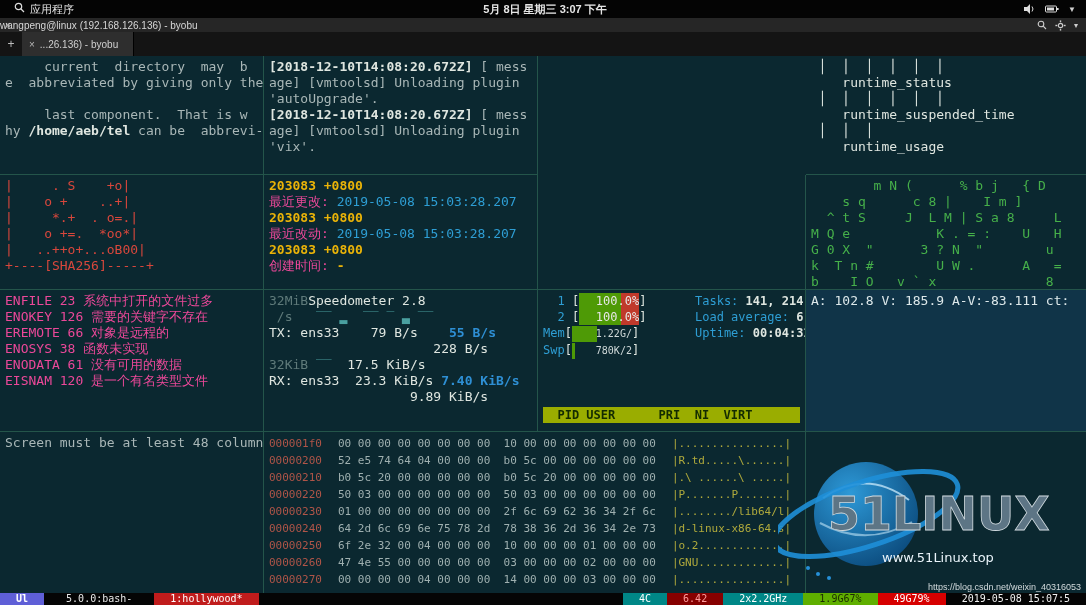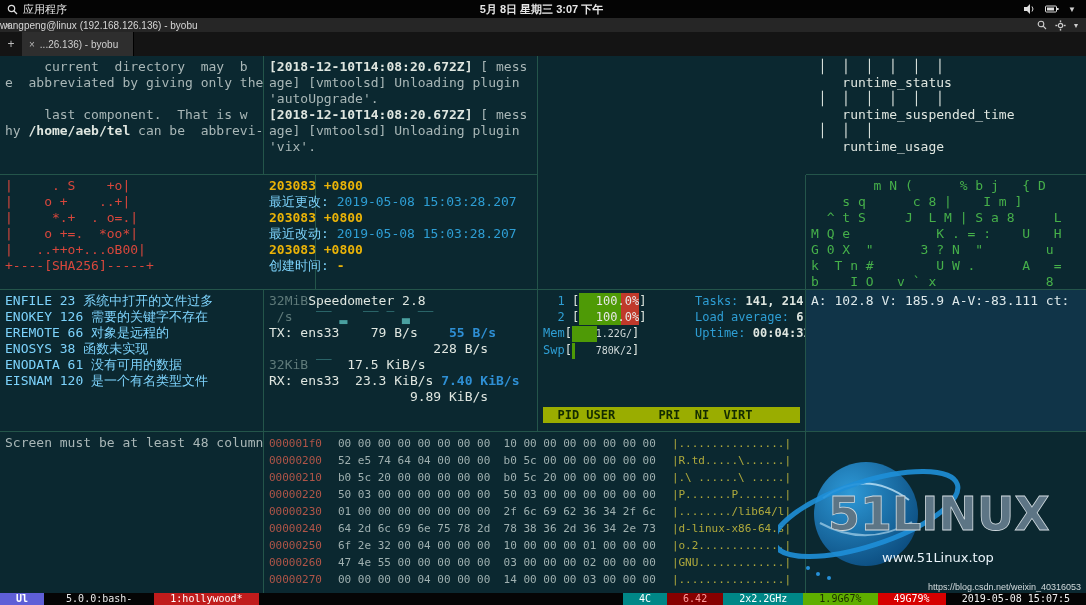--- a/index.html
+++ b/index.html
@@ -2,21 +2,21 @@
 <html><head>
 <meta charset="utf-8">
 <style>
   *{margin:0;padding:0;box-sizing:border-box}
   html,body{width:1086px;height:605px;overflow:hidden}
   body{position:relative;background:#000;font-family:"DejaVu Sans Mono",monospace}
 
   
   .topbar{position:absolute;top:0;left:0;width:1086px;height:18px;background:#040404;color:#e6e6e6;
     display:flex;align-items:center;font-family:"Liberation Sans",sans-serif;font-size:11px}
-  .topbar .tleft{flex:1;display:flex;align-items:center;gap:5px;padding-left:7px}
+  .topbar .tleft{flex:1;display:flex;align-items:flex-start;gap:5px;padding-left:14px}
   .topbar .tcenter{flex:0 0 auto;font-weight:bold;font-size:11px}
   .topbar .tright{flex:1;display:flex;justify-content:flex-end;align-items:center;gap:9px;padding-right:10px}
   .icon{display:inline-flex;align-items:center;justify-content:center}
 
   
   .titlebar{position:absolute;top:18px;left:0;width:1086px;height:14px;background:#262626;color:#d6d6d6;
     font-family:"Liberation Sans",sans-serif;font-size:10px;display:flex;align-items:center}
   .titlebar .wclose{width:16px;text-align:center;color:#bbb;font-size:11px;cursor:default}
   .titlebar .wtitle{position:absolute;left:0;right:0;text-align:left;pointer-events:none}
   .titlebar .wicons{margin-left:auto;display:flex;align-items:center;gap:8px;padding-right:8px;z-index:2}
@@ -31,39 +31,39 @@
   .tablabel{white-space:nowrap;overflow:hidden}
 
   
   .terminal{position:absolute;top:56px;left:0;width:1086px;height:537px;background:#0b2830}
   .pane{position:absolute;border-right:1px solid #24554a;border-bottom:1px solid #24554a;
     padding:3px 5px;font-size:13px;line-height:16px;color:#a9b7b7;overflow:hidden}
   .p11{left:0;top:0;width:264px;height:119px}
   .p12{left:264px;top:0;width:274px;height:119px}
   .p13{left:538px;top:0;width:268px;height:119px}
   .p14{left:806px;top:0;width:280px;height:119px;border-right:none}
-  .p21{left:0;top:119px;width:316px;height:115px}
+  .p21{left:0;top:119px;width:264px;height:115px}
   .p22{left:264px;top:119px;width:274px;height:115px}
   .p23{left:538px;top:119px;width:268px;height:115px}
   .p24{left:806px;top:119px;width:280px;height:115px;border-right:none}
   .p31{left:0;top:234px;width:264px;height:142px}
   .p32{left:264px;top:234px;width:274px;height:142px}
   .p33{left:538px;top:234px;width:268px;height:142px;font-size:12px}
   .p34{left:806px;top:234px;width:280px;height:142px;border-right:none;background:#103448;color:#dde8ea}
   .p41{left:0;top:376px;width:264px;height:161px;border-bottom:none}
   .p42{left:264px;top:376px;width:542px;height:161px;border-bottom:none;font-size:11px;line-height:17px}
   .p44{left:806px;top:376px;width:280px;height:161px;border-right:none;border-bottom:none}
 
   pre{font:inherit;white-space:pre}
   .ln{white-space:pre;min-height:16px}
   .fg{color:#a9b7b7}
   .white{color:#dfe6e0}
   .b{font-weight:bold}
   .red{color:#d8473c}
-  .green{color:#7dd3fc}
+  .green{color:#ec4899}
   .mgreen{color:#46b04a}
   .cyan{color:#2e9ed4}
   .bblue{color:#2e8fd4;font-weight:bold}
   .olive{color:#eab308;font-weight:bold}
   .dim{color:#5f7a7a}
   .graph{color:#4aa0a0}
   .addr{color:#b05548}
   .hexb{color:#9fb0b0}
   .hasc{color:#b0aa3c}
 

